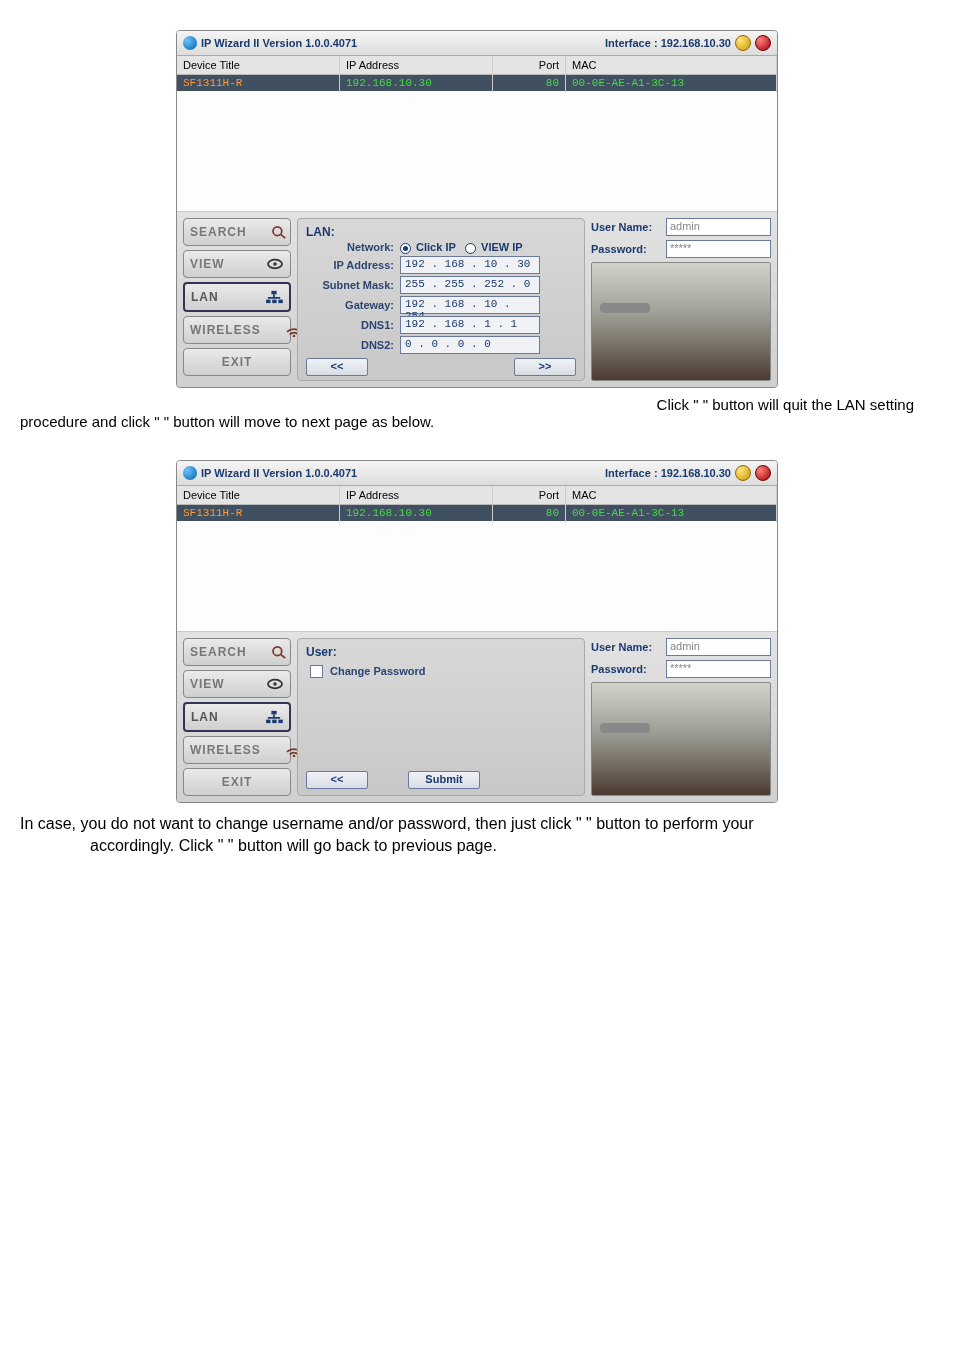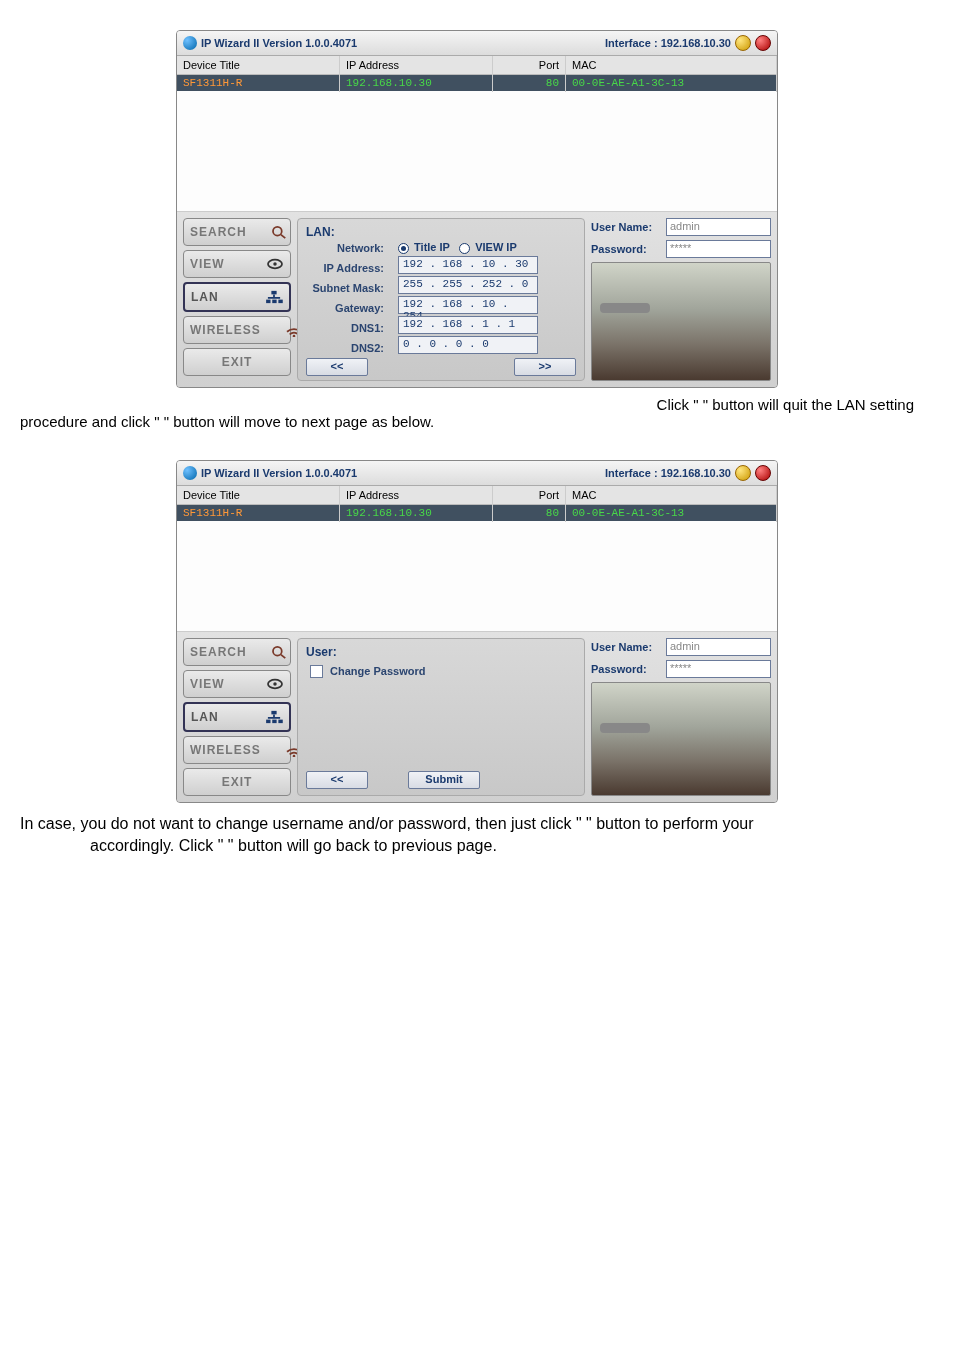--- a/index.html
+++ b/index.html
@@ -120,23 +120,22 @@
     background: linear-gradient(#d8d8d8,#c8c8c8);
     border: 1px solid #aaa;
     border-radius: 4px;
     padding: 6px 8px 4px 8px;
     color: #1a3a6e;
     font-size: 11px;
     position: relative;
   }
   .form-row {
     display: flex;
-    align-items: flex-end;
-    margin: 2px 0;
-    gap: 8px;
+    align-items: center;
+    margin: 2px 10px;
   }
   .form-label {
     width: 78px;
     text-align: right;
     padding-right: 6px;
     font-weight: bold;
     color: #2b4570;
   }
   .form-input {
     border: 1px solid #6a7a9a;
@@ -276,21 +275,21 @@
           <span>EXIT</span>
         </div>
       </div>
 
       <div class="center-col">
         <div class="lan-title">LAN:</div>
         <div class="form-row">
           <div class="form-label">Network:</div>
           <div>
             <span class="radio-dot filled"></span>
-            <span style="font-weight:bold;color:#1a3a6e;">Title IP</span>
+            <span style="font-weight:bold;color:#1a3a6e;">Click IP</span>
             &nbsp;
             <span class="radio-dot"></span>
             <span style="font-weight:bold;color:#1a3a6e;">VIEW IP</span>
           </div>
         </div>
         <div class="form-row">
           <div class="form-label">IP Address:</div>
           <div class="form-input">192 . 168 .  10 . 30</div>
         </div>
         <div class="form-row">

